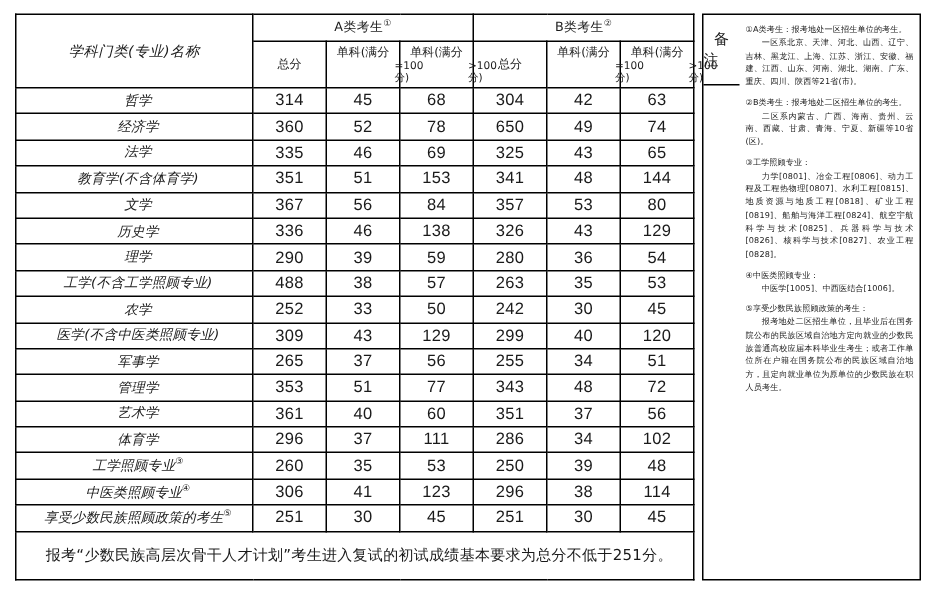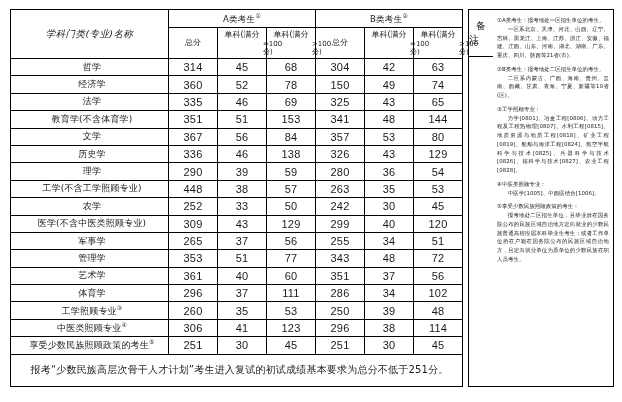--- a/index.html
+++ b/index.html
@@ -62,20 +62,21 @@
     padding: 1px 1px !important;
   }
   .h-sub .ln2 { font-size: 7px; display:block;padding-left:44px; }
   .sup { font-size: 6px; vertical-align: super; }
   td.disc {
     text-align: left;
     font-size: 9px;
     padding: 0 0 0 5px !important;
     letter-spacing: .2px;
     white-space: nowrap;
+    font-style: italic;
   }
   td.num {
     font-family: "Liberation Sans", sans-serif;
     font-size: 11px;
     letter-spacing: .2px;
   }
   tr.data-row td { height: 16.4px; }
   td.footnote {
     text-align: left;
     font-size: 10px;
@@ -161,21 +162,21 @@
               <td class="num">68</td>
               <td class="num sep-left">304</td>
               <td class="num">42</td>
               <td class="num">63</td>
             </tr>
             <tr class="data-row">
               <td class="disc"><span>经济学</span></td>
               <td class="num sep-left">360</td>
               <td class="num">52</td>
               <td class="num">78</td>
-              <td class="num sep-left">150</td>
+              <td class="num sep-left">650</td>
               <td class="num">49</td>
               <td class="num">74</td>
             </tr>
             <tr class="data-row">
               <td class="disc"><span>法学</span></td>
               <td class="num sep-left">335</td>
               <td class="num">46</td>
               <td class="num">69</td>
               <td class="num sep-left">325</td>
               <td class="num">43</td>
@@ -212,21 +213,21 @@
               <td class="disc"><span>理学</span></td>
               <td class="num sep-left">290</td>
               <td class="num">39</td>
               <td class="num">59</td>
               <td class="num sep-left">280</td>
               <td class="num">36</td>
               <td class="num">54</td>
             </tr>
             <tr class="data-row">
               <td class="disc"><span>工学(不含工学照顾专业)</span></td>
-              <td class="num sep-left">448</td>
+              <td class="num sep-left">488</td>
               <td class="num">38</td>
               <td class="num">57</td>
               <td class="num sep-left">263</td>
               <td class="num">35</td>
               <td class="num">53</td>
             </tr>
             <tr class="data-row">
               <td class="disc"><span>农学</span></td>
               <td class="num sep-left">252</td>
               <td class="num">33</td>

